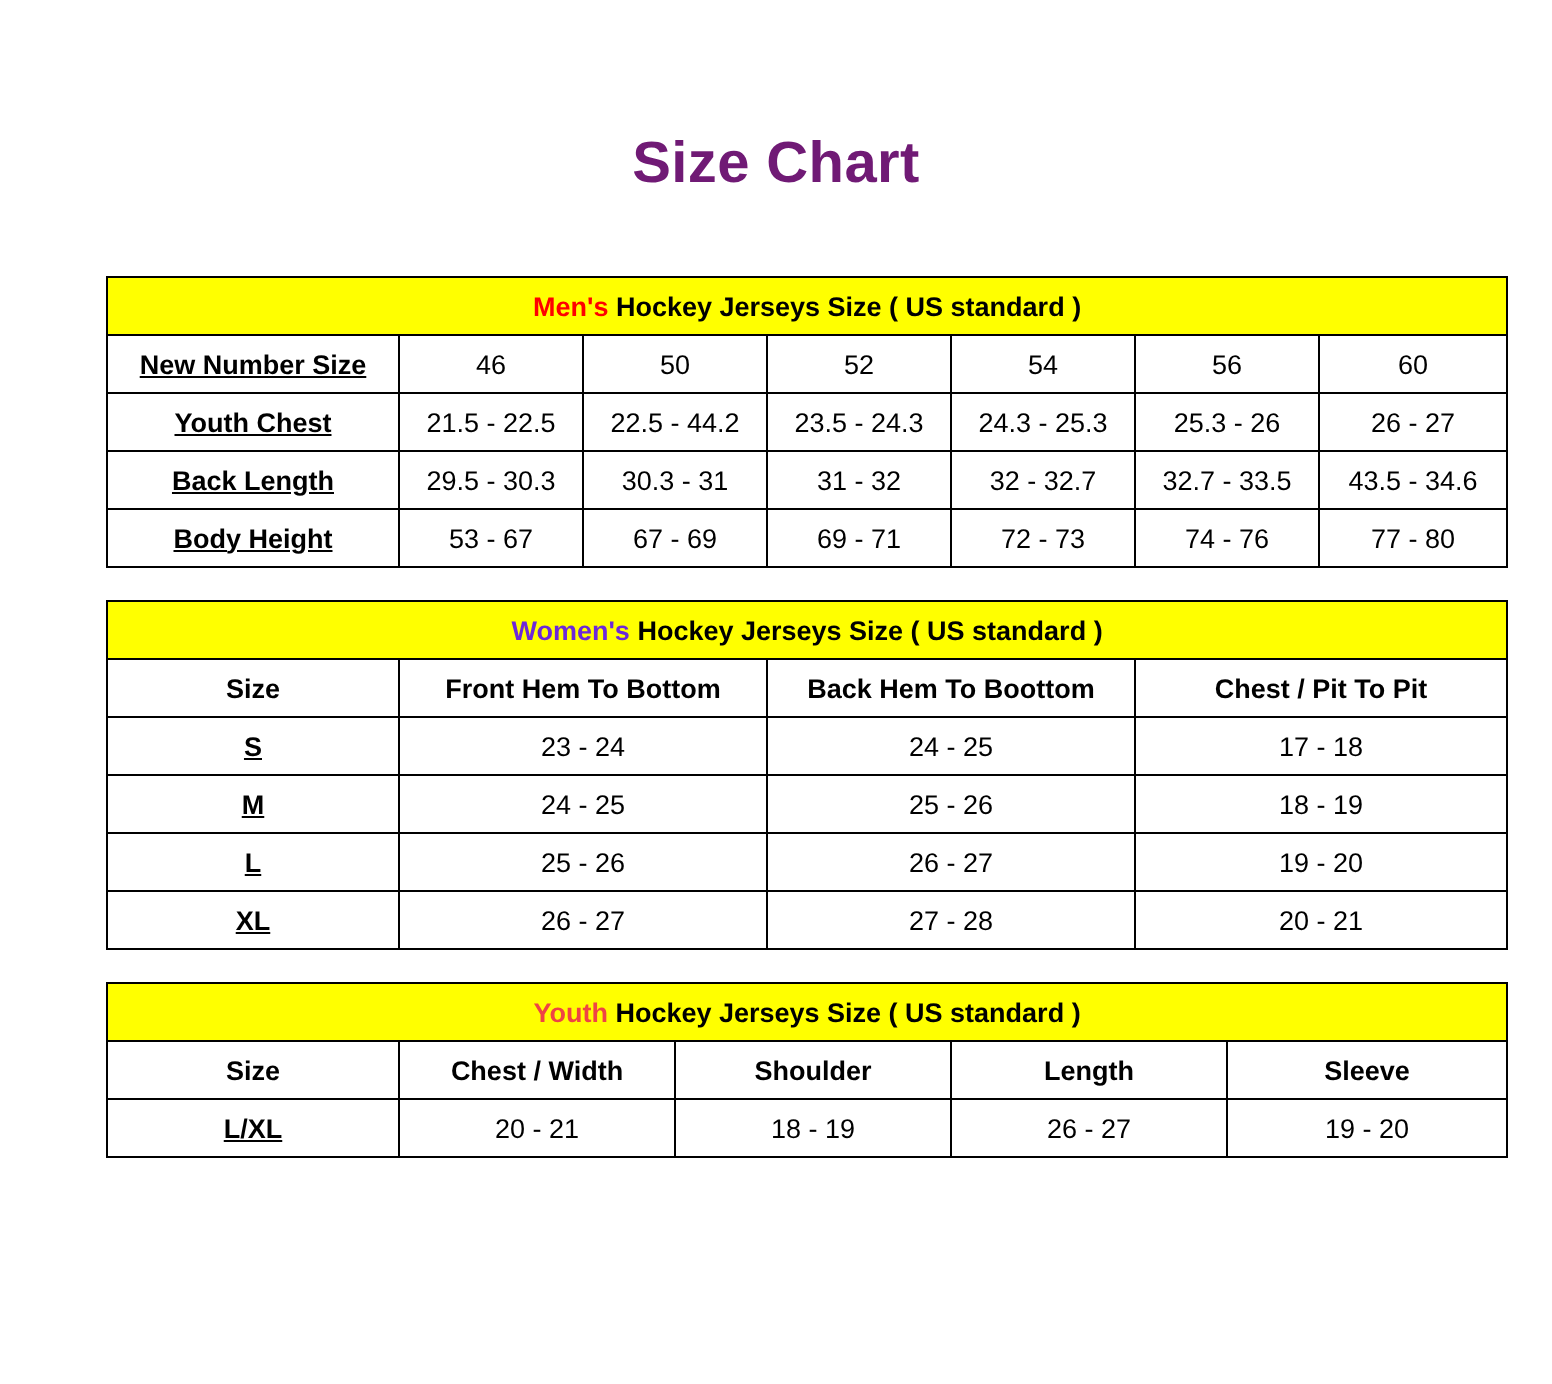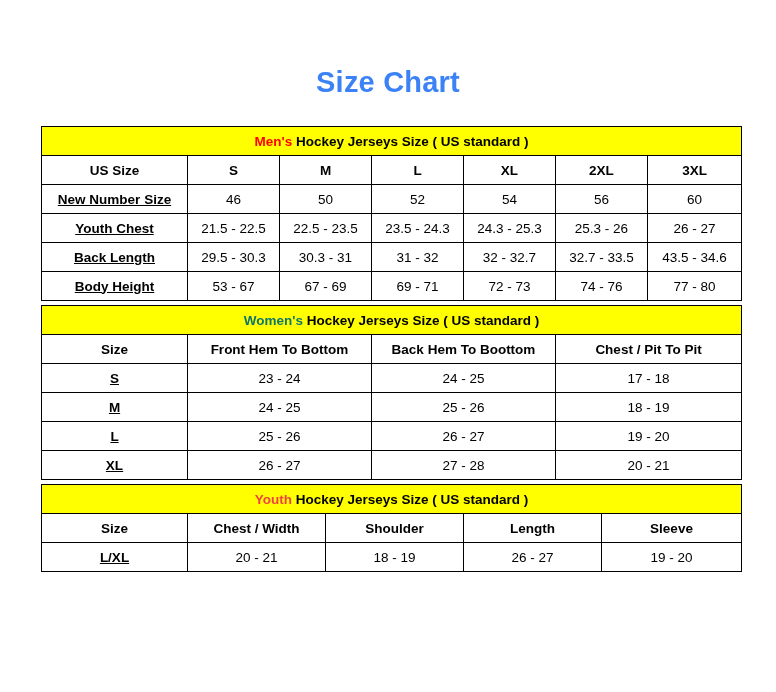--- a/index.html
+++ b/index.html
@@ -48,66 +48,57 @@
     font-size: 15px;
     height: 30px;
   }
   .rowhead {
     font-weight: bold;
     text-decoration: underline;
   }
   .colhead {
     font-weight: bold;
   }
-  .tbl-block { margin: 4px; }
+  .tbl-block { margin: 16px; }
 </style>
 </head>
 <body>
 
-<h1 id="page-title" style="color: #3b82f6;">Size Chart</h1>
+<h1 id="page-title" style="color: #701a75;">Size Chart</h1>
 
 <div class="chart-wrap">
   <div id="sections-root">
       <div class="tbl-block">
         <table class="size-table">
           <colgroup>
             <col style="width: 146px;">
             <col style="width: 92px;">
             <col style="width: 92px;">
             <col style="width: 92px;">
             <col style="width: 92px;">
             <col style="width: 92px;">
             <col style="width: 94px;">
           </colgroup>
           <tbody>
             <tr>
               <td class="band" colspan="7"><span style="color: rgb(255, 0, 0);">Men's</span><span> Hockey Jerseys Size ( US standard )</span></td>
             </tr>
             <tr>
-              <td class="colhead">US Size</td>
-              <td class="colhead">S</td>
-              <td class="colhead">M</td>
-              <td class="colhead">L</td>
-              <td class="colhead">XL</td>
-              <td class="colhead">2XL</td>
-              <td class="colhead">3XL</td>
-            </tr>
-            <tr>
               <td class="rowhead">New Number Size</td>
               <td>46</td>
               <td>50</td>
               <td>52</td>
               <td>54</td>
               <td>56</td>
               <td>60</td>
             </tr>
             <tr>
               <td class="rowhead">Youth Chest</td>
               <td>21.5 - 22.5</td>
-              <td>22.5 - 23.5</td>
+              <td>22.5 - 44.2</td>
               <td>23.5 - 24.3</td>
               <td>24.3 - 25.3</td>
               <td>25.3 - 26</td>
               <td>26 - 27</td>
             </tr>
             <tr>
               <td class="rowhead">Back Length</td>
               <td>29.5 - 30.3</td>
               <td>30.3 - 31</td>
               <td>31 - 32</td>
@@ -130,21 +121,21 @@
       <div class="tbl-block">
         <table class="size-table">
           <colgroup>
             <col style="width: 146px;">
             <col style="width: 184px;">
             <col style="width: 184px;">
             <col style="width: 186px;">
           </colgroup>
           <tbody>
             <tr>
-              <td class="band" colspan="4"><span style="color: #0f766e;">Women's</span><span> Hockey Jerseys Size ( US standard )</span></td>
+              <td class="band" colspan="4"><span style="color: #6d28d9;">Women's</span><span> Hockey Jerseys Size ( US standard )</span></td>
             </tr>
             <tr>
               <td class="colhead">Size</td>
               <td class="colhead">Front Hem To Bottom</td>
               <td class="colhead">Back Hem To Boottom</td>
               <td class="colhead">Chest / Pit To Pit</td>
             </tr>
             <tr>
               <td class="rowhead">S</td>
               <td>23 - 24</td>

